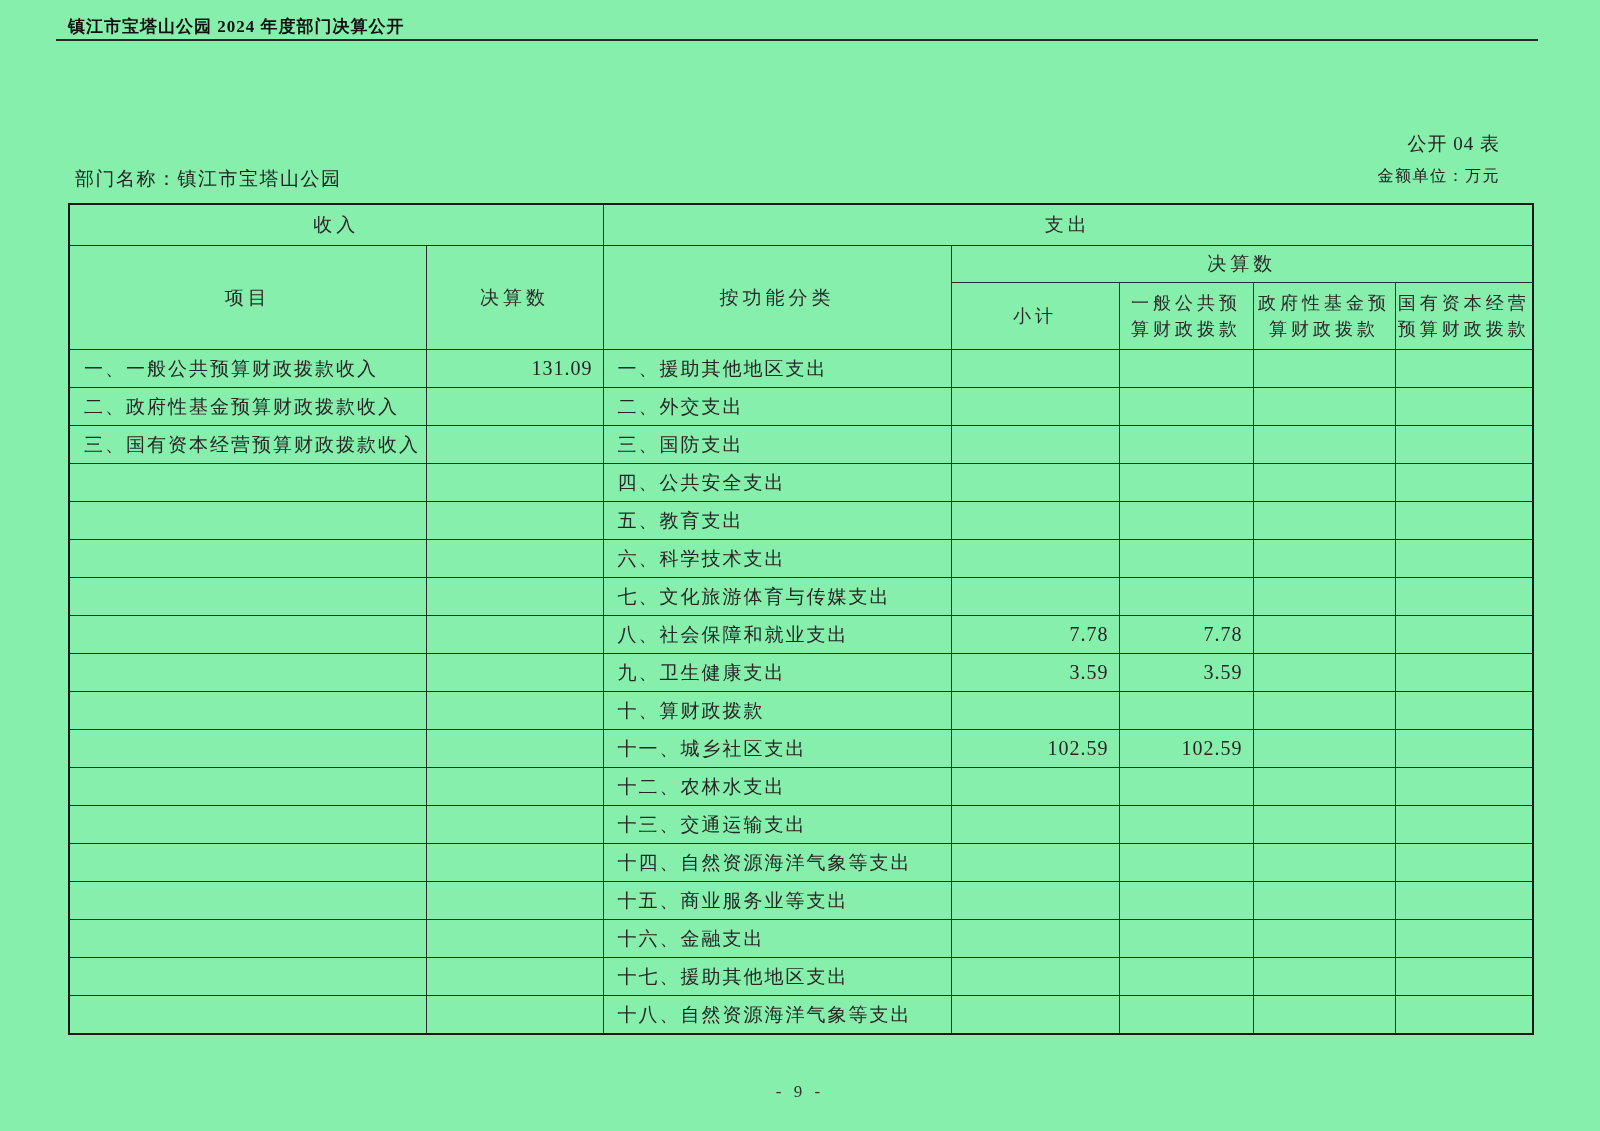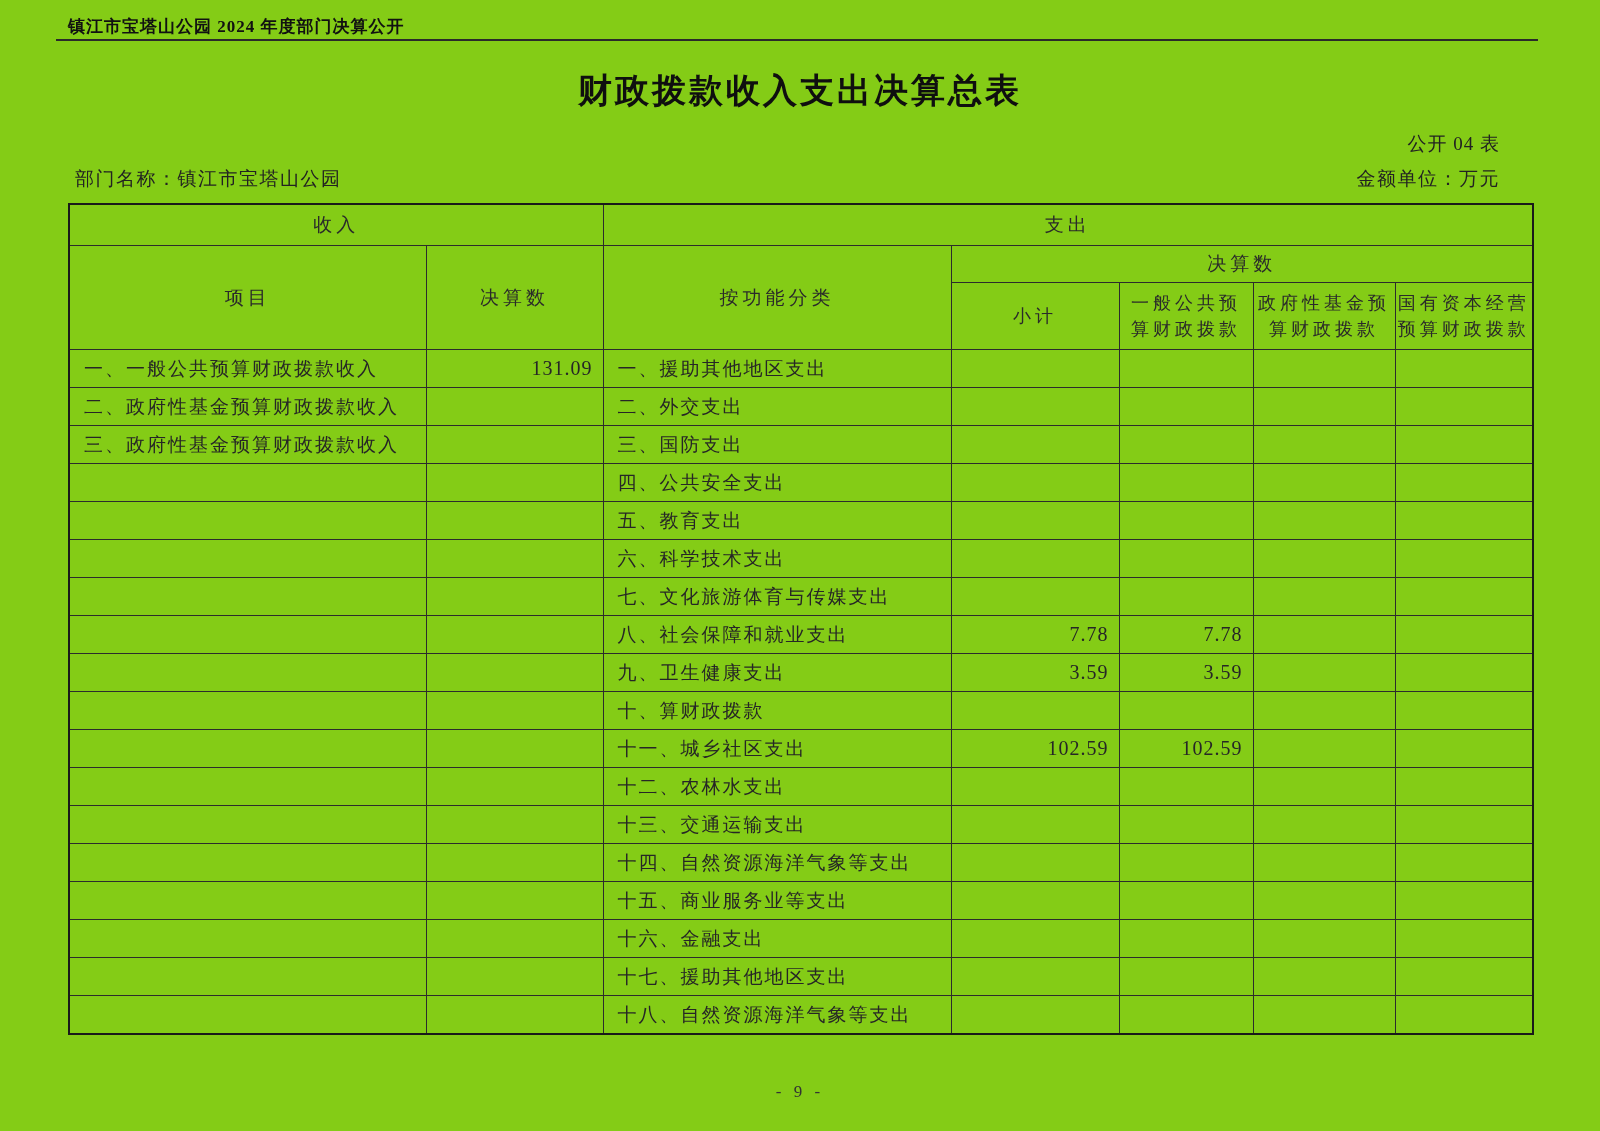--- a/index.html
+++ b/index.html
@@ -4,21 +4,21 @@
 <style>
   html, body {
     margin: 0;
     padding: 0;
     background: #ffffff;
   }
   #page {
     position: relative;
     width: 1600px;
     height: 1131px;
-    background: #84cc16;
+    background: #86efac;
     color: #1c1c1c;
     font-family: "Liberation Serif", "DejaVu Serif", serif;
     overflow: hidden;
   }
 
   
   .doc-header {
     position: absolute;
     left: 68px;
     top: 15px;
@@ -62,21 +62,21 @@
     left: 75px;
     top: 166px;
     font-size: 19px;
     letter-spacing: 1.5px;
     color: #222;
   }
   .unit-line {
     position: absolute;
     right: 100px;
     top: 166px;
-    font-size: 19px;
+    font-size: 16px;
     letter-spacing: 1.5px;
     color: #222;
   }
 
   
   table.fin-table {
     position: absolute;
     left: 68px;
     top: 203px;
     width: 1464px;
@@ -138,21 +138,20 @@
   }
 </style>
 </head>
 <body>
 
 <div id="page">
 
   <div class="doc-header">镇江市宝塔山公园 2024 年度部门决算公开</div>
   <div class="doc-header-rule"></div>
 
-  <div class="main-title">财政拨款收入支出决算总表</div>
 
   <div class="table-code">公开 04 表</div>
 
   <div class="dept-line">部门名称：镇江市宝塔山公园</div>
 
   <div class="unit-line">金额单位：万元</div>
 
   <table class="fin-table">
     <colgroup>
       <col style="width:357px">
@@ -197,21 +196,21 @@
         <tr>
           <td class="label">二、政府性基金预算财政拨款收入</td>
           <td class="num"></td>
           <td class="label">二、外交支出</td>
           <td class="num"></td>
           <td class="num"></td>
           <td class="num"></td>
           <td class="num"></td>
         </tr>
         <tr>
-          <td class="label">三、政府性基金预算财政拨款收入</td>
+          <td class="label">三、国有资本经营预算财政拨款收入</td>
           <td class="num"></td>
           <td class="label">三、国防支出</td>
           <td class="num"></td>
           <td class="num"></td>
           <td class="num"></td>
           <td class="num"></td>
         </tr>
         <tr>
           <td class="label"></td>
           <td class="num"></td>

